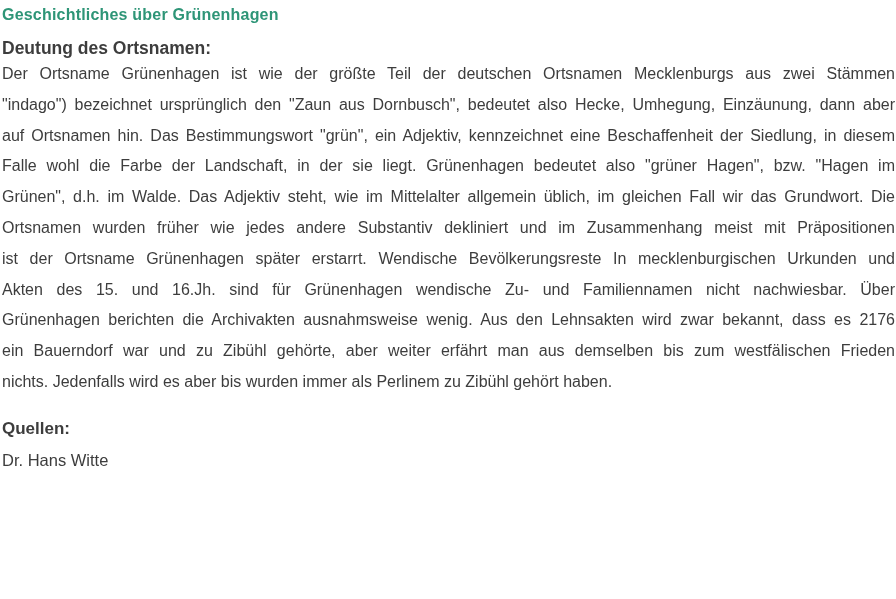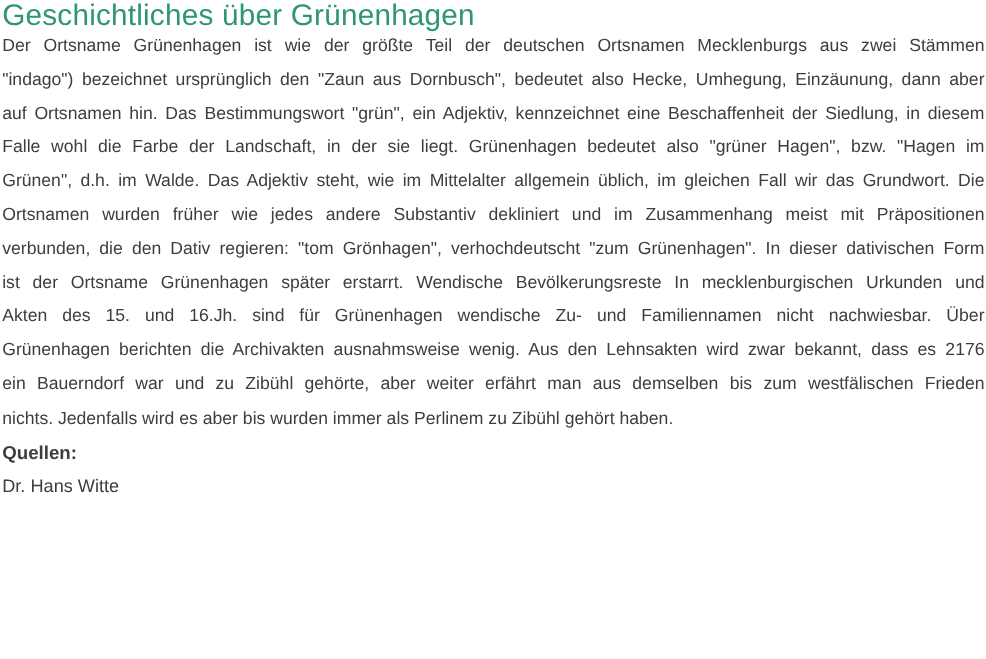--- a/index.html
+++ b/index.html
@@ -14,39 +14,40 @@
   .page {
     box-sizing: border-box;
     width: 896px;
     height: 599px;
     padding: 2px 0 0 2px;
     background: var(--page-bg, #ffffff);
     color: var(--text-color, #3d3d3d);
   }
   h1.page-title {
     margin: 0;
-    font-size: 27px;
+    font-size: 16px;
     line-height: 25px;
-    font-weight: 400;
+    font-weight: 700;
     color: var(--title-color, #2e9577);
     letter-spacing: 0.2px;
   }
   h2.section-heading {
     margin: 0;
     font-size: 17.5px;
     font-weight: 700;
     color: var(--text-color, #3d3d3d);
   }
   h2.deutung {
     margin-top: 11px;
     line-height: 21px;
   }
   h2.quellen {
     line-height: 30.8px;
     font-size: 17px;
+    margin-top: 16px;
   }
   .paragraph {
     width: 893px;
     font-size: 16px;
     color: var(--text-color, #3d3d3d);
   }
   .pline {
     line-height: 30.8px;
     text-align: justify;
     text-align-last: justify;
@@ -61,29 +62,29 @@
     line-height: 30.8px;
     color: var(--text-color, #3d3d3d);
   }
 </style>
 </head>
 <body>
 
 <main class="page">
   <h1 class="page-title">Geschichtliches über Grünenhagen</h1>
 
+  <h2 class="section-heading deutung">Deutung des Ortsnamen:</h2>
 
   <div class="paragraph" id="paragraph">
       <div class="pline">Der Ortsname Grünenhagen ist wie der größte Teil der deutschen Ortsnamen Mecklenburgs aus zwei Stämmen</div>
       <div class="pline">"indago") bezeichnet ursprünglich den "Zaun aus Dornbusch", bedeutet also Hecke, Umhegung, Einzäunung, dann aber</div>
       <div class="pline">auf Ortsnamen hin. Das Bestimmungswort "grün", ein Adjektiv, kennzeichnet eine Beschaffenheit der Siedlung, in diesem</div>
       <div class="pline">Falle wohl die Farbe der Landschaft, in der sie liegt. Grünenhagen bedeutet also "grüner Hagen", bzw. "Hagen im</div>
       <div class="pline">Grünen", d.h. im Walde. Das Adjektiv steht, wie im Mittelalter allgemein üblich, im gleichen Fall wir das Grundwort. Die</div>
       <div class="pline">Ortsnamen wurden früher wie jedes andere Substantiv dekliniert und im Zusammenhang meist mit Präpositionen</div>
-      <div class="pline">verbunden, die den Dativ regieren: "tom Grönhagen", verhochdeutscht "zum Grünenhagen". In dieser dativischen Form</div>
       <div class="pline">ist der Ortsname Grünenhagen später erstarrt. Wendische Bevölkerungsreste In mecklenburgischen Urkunden und</div>
       <div class="pline">Akten des 15. und 16.Jh. sind für Grünenhagen wendische Zu- und Familiennamen nicht nachwiesbar. Über</div>
       <div class="pline">Grünenhagen berichten die Archivakten ausnahmsweise wenig. Aus den Lehnsakten wird zwar bekannt, dass es 2176</div>
       <div class="pline">ein Bauerndorf war und zu Zibühl gehörte, aber weiter erfährt man aus demselben bis zum westfälischen Frieden</div>
       <div class="pline last">nichts. Jedenfalls wird es aber bis wurden immer als Perlinem zu Zibühl gehört haben.</div>
     </div>
 
   <h2 class="section-heading quellen">Quellen:</h2>
 
   <div id="sources">

